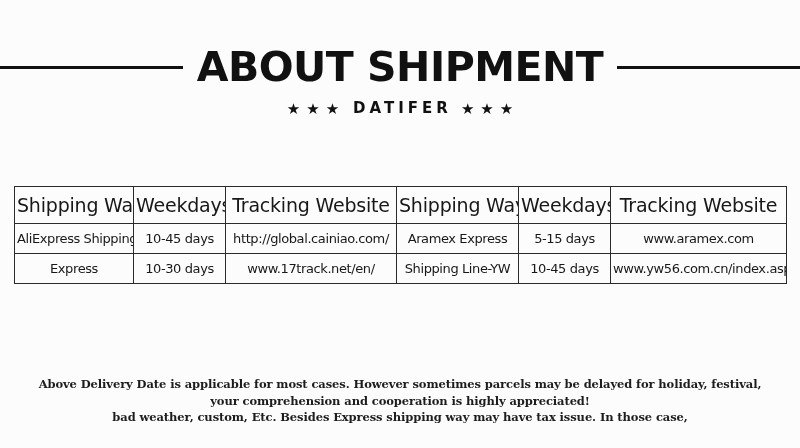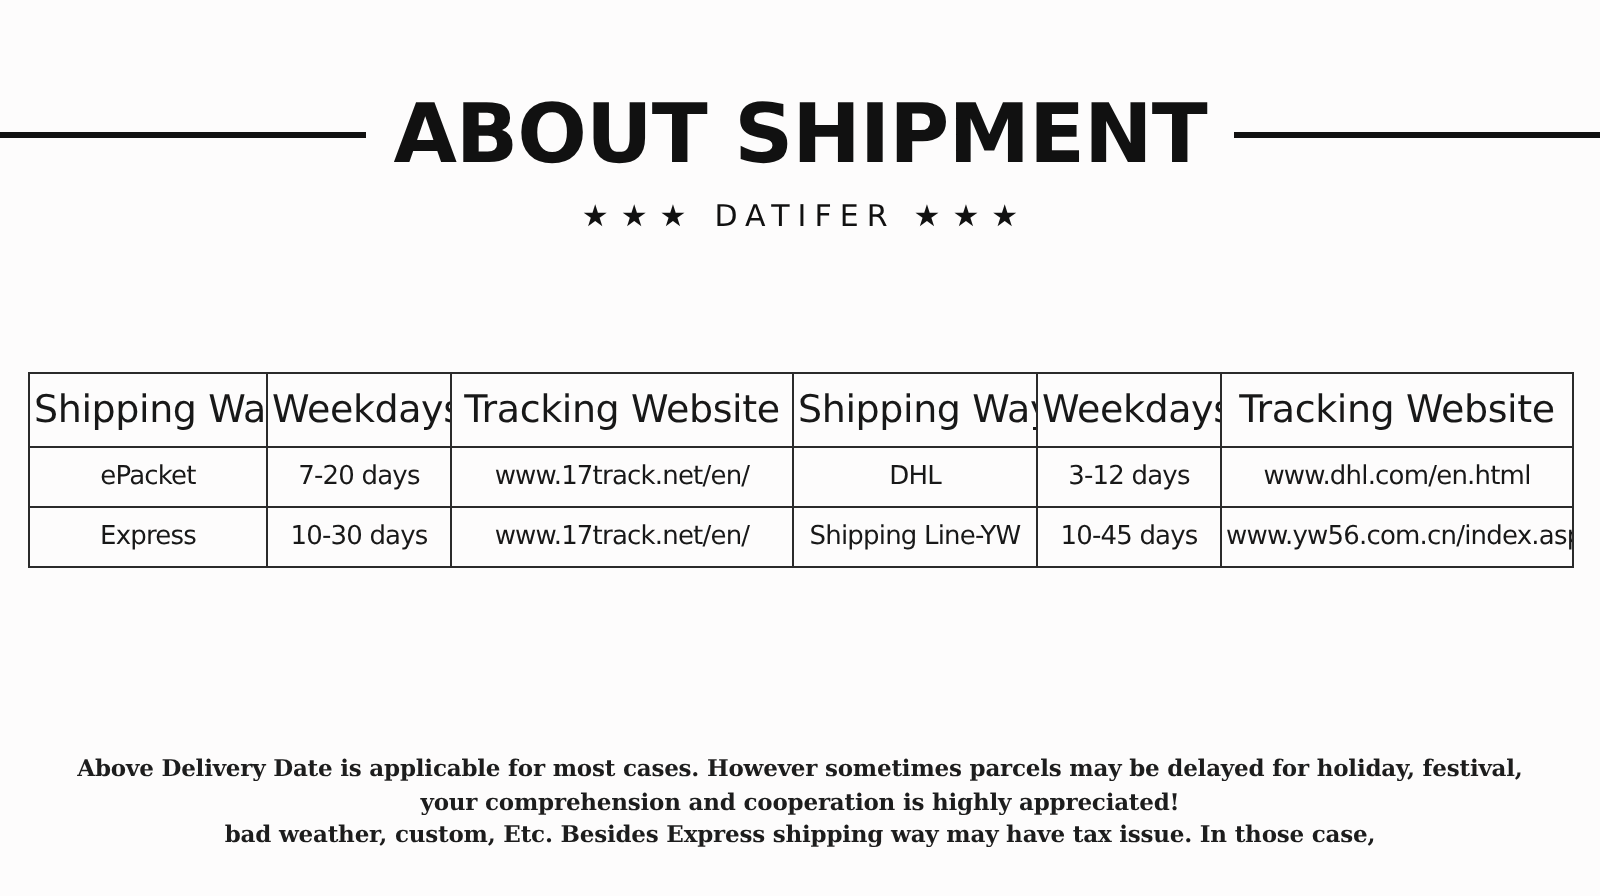--- a/index.html
+++ b/index.html
@@ -64,21 +64,21 @@
   }
   .star {
     font-size: 15px;
     line-height: 15px;
     color: #111111;
     margin: 0 3px;
     display: inline-block;
   }
   .brand {
     font-family: "DejaVu Sans", sans-serif;
-    font-weight: normal;
+    font-weight: bold;
     font-size: 15px;
     line-height: 15px;
     letter-spacing: 4px;
     color: #111111;
     margin: 0 6px 0 9px;
     padding-left: 2px;
   }
 
   
   .table-wrap {
@@ -174,26 +174,26 @@
           <th>Shipping Way</th>
           <th>Weekdays</th>
           <th>Tracking Website</th>
           <th>Shipping Way</th>
           <th>Weekdays</th>
           <th>Tracking Website</th>
         </tr>
       </thead>
       <tbody>
         <tr>
-          <td>ePacket</td>
-          <td>7-20 days</td>
-          <td>www.17track.net/en/</td>
-          <td>DHL</td>
-          <td>3-12 days</td>
-          <td>www.dhl.com/en.html</td>
+          <td>AliExpress Shipping</td>
+          <td>10-45 days</td>
+          <td>http://global.cainiao.com/</td>
+          <td>Aramex Express</td>
+          <td>5-15 days</td>
+          <td>www.aramex.com</td>
         </tr>
         <tr>
           <td>Express</td>
           <td>10-30 days</td>
           <td>www.17track.net/en/</td>
           <td>Shipping Line-YW</td>
           <td>10-45 days</td>
           <td>www.yw56.com.cn/index.aspx</td>
         </tr>
       </tbody>

